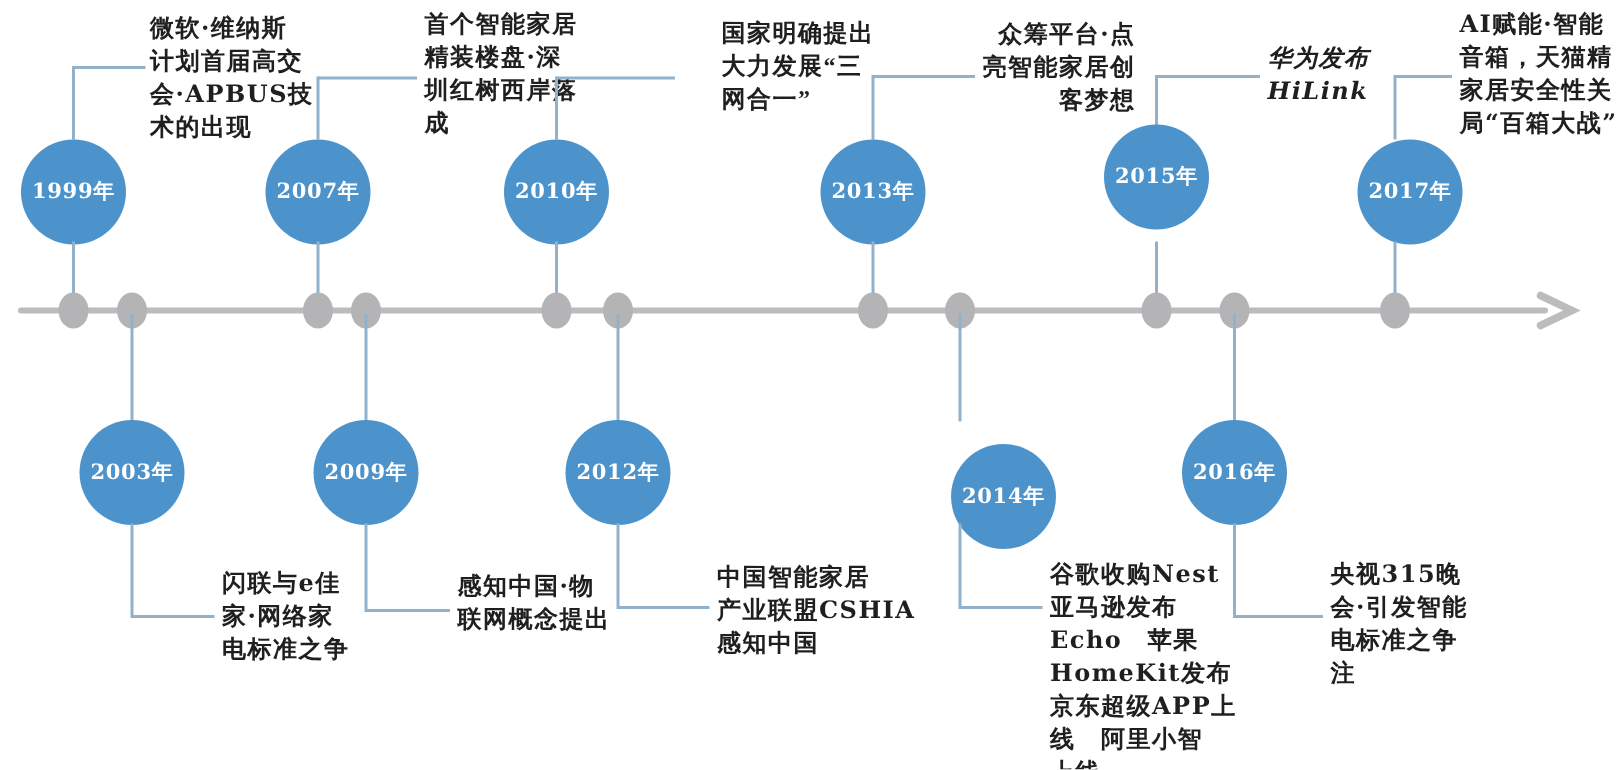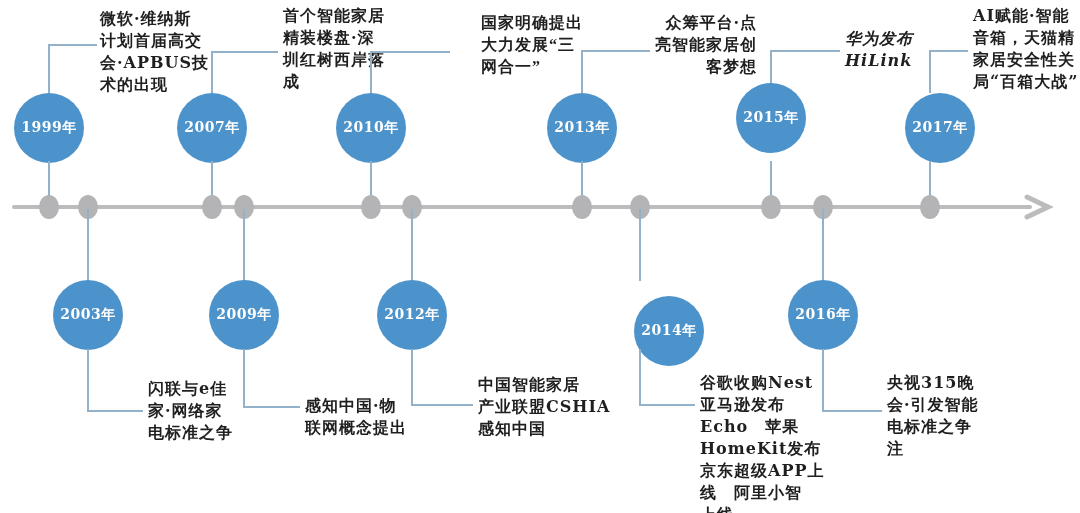--- a/index.html
+++ b/index.html
@@ -84,21 +84,21 @@
   </div>
 
   <div>
     <div class="node-dot" style="left:234px;top:195px;"></div>
     <div class="vline" style="left:243px;top:209px;height:72px;"></div>
     <div class="circle" style="left:209px;top:280px;">
       <span class="year-label">2009年</span>
     </div>
     <div class="vline" style="left:243px;top:349px;height:59px;"></div>
     <div class="hline" style="left:244px;top:406px;width:56px;"></div>
-    <div class="etext" style="left:305px;top:380px;margin-top:15px;">感知中国·物
+    <div class="etext" style="left:305px;top:380px;">感知中国·物
 联网概念提出</div>
   </div>
 
   <div>
     <div class="vline" style="left:370px;top:51px;height:42px;"></div>
     <div class="hline" style="left:371px;top:51px;width:79px;"></div>
     <div class="etext" style="left:481px;top:12px;font-family:Liberation Serif, serif;">国家明确提出
 大力发展“三
 网合一”</div>
     <div class="circle" style="left:336px;top:93px;">

